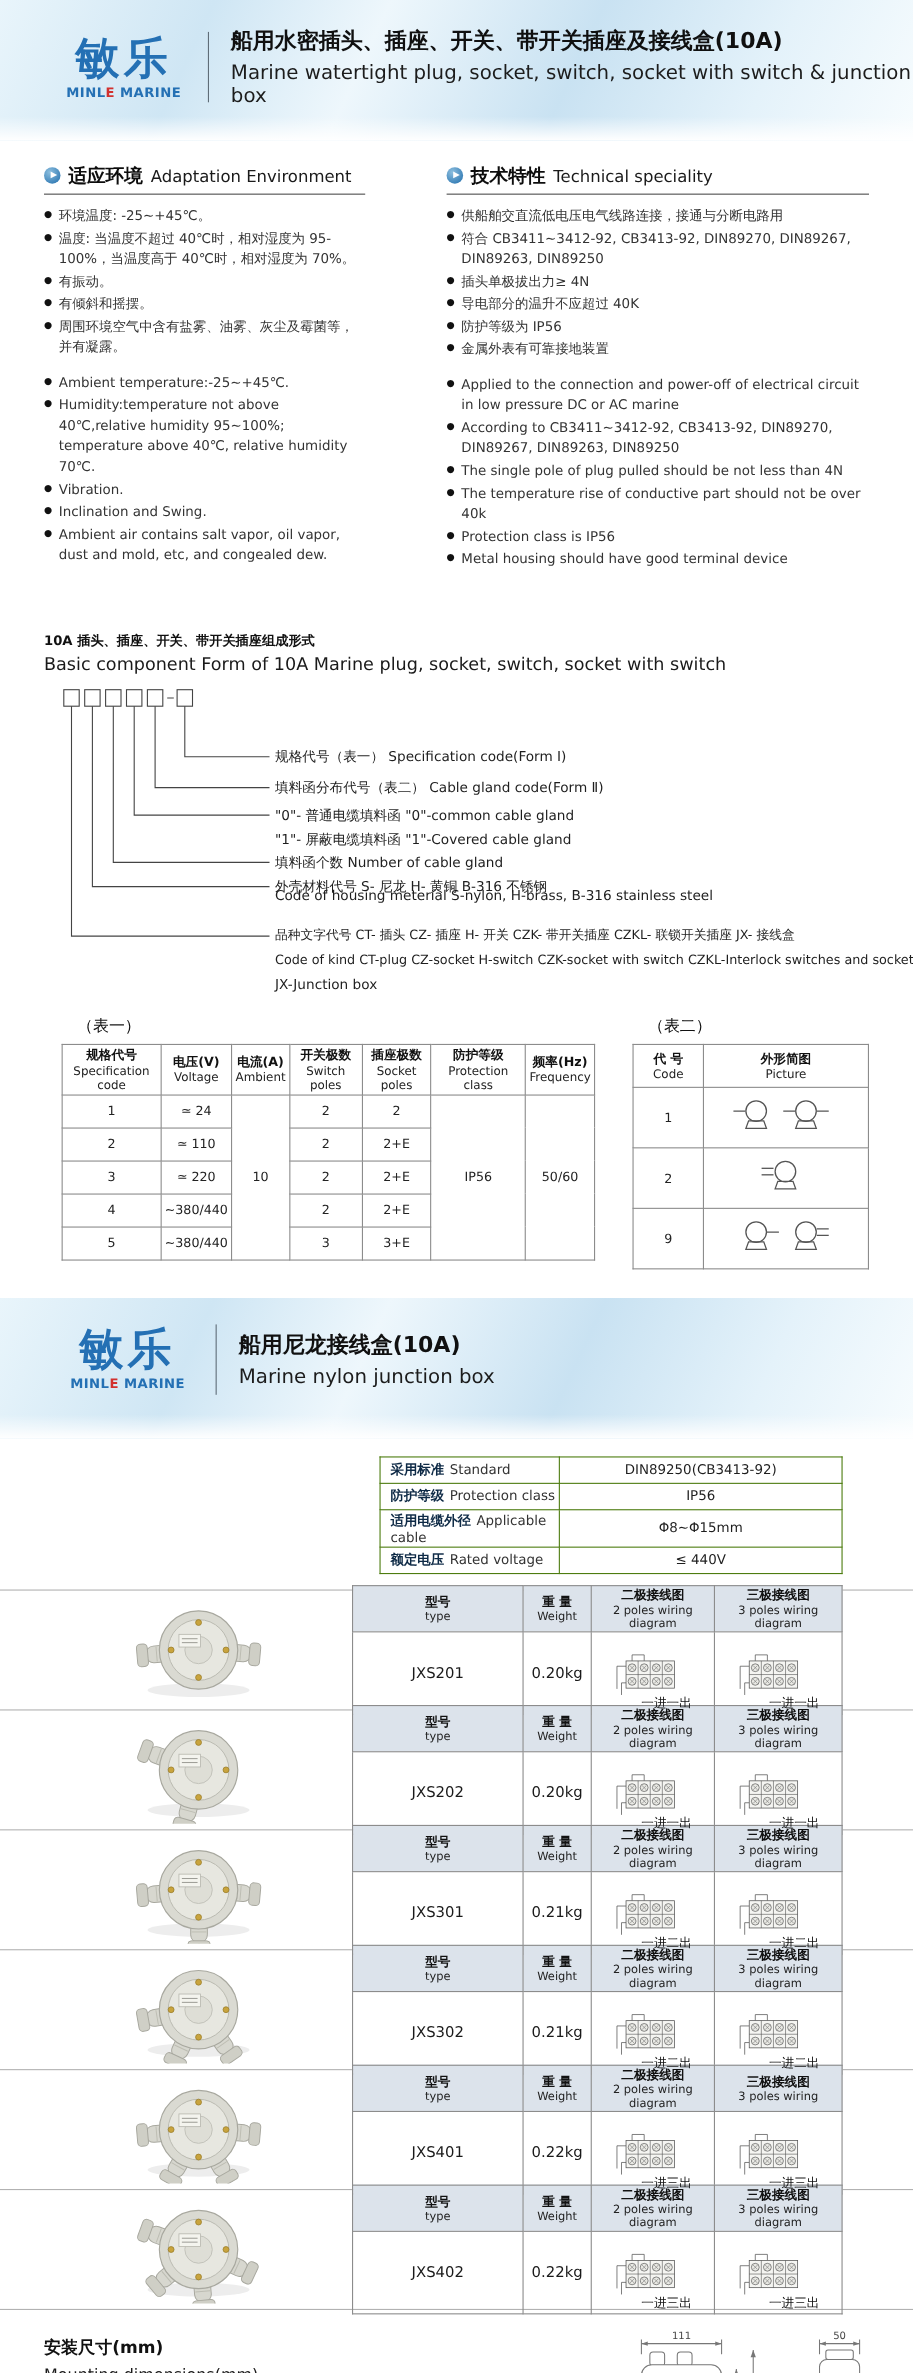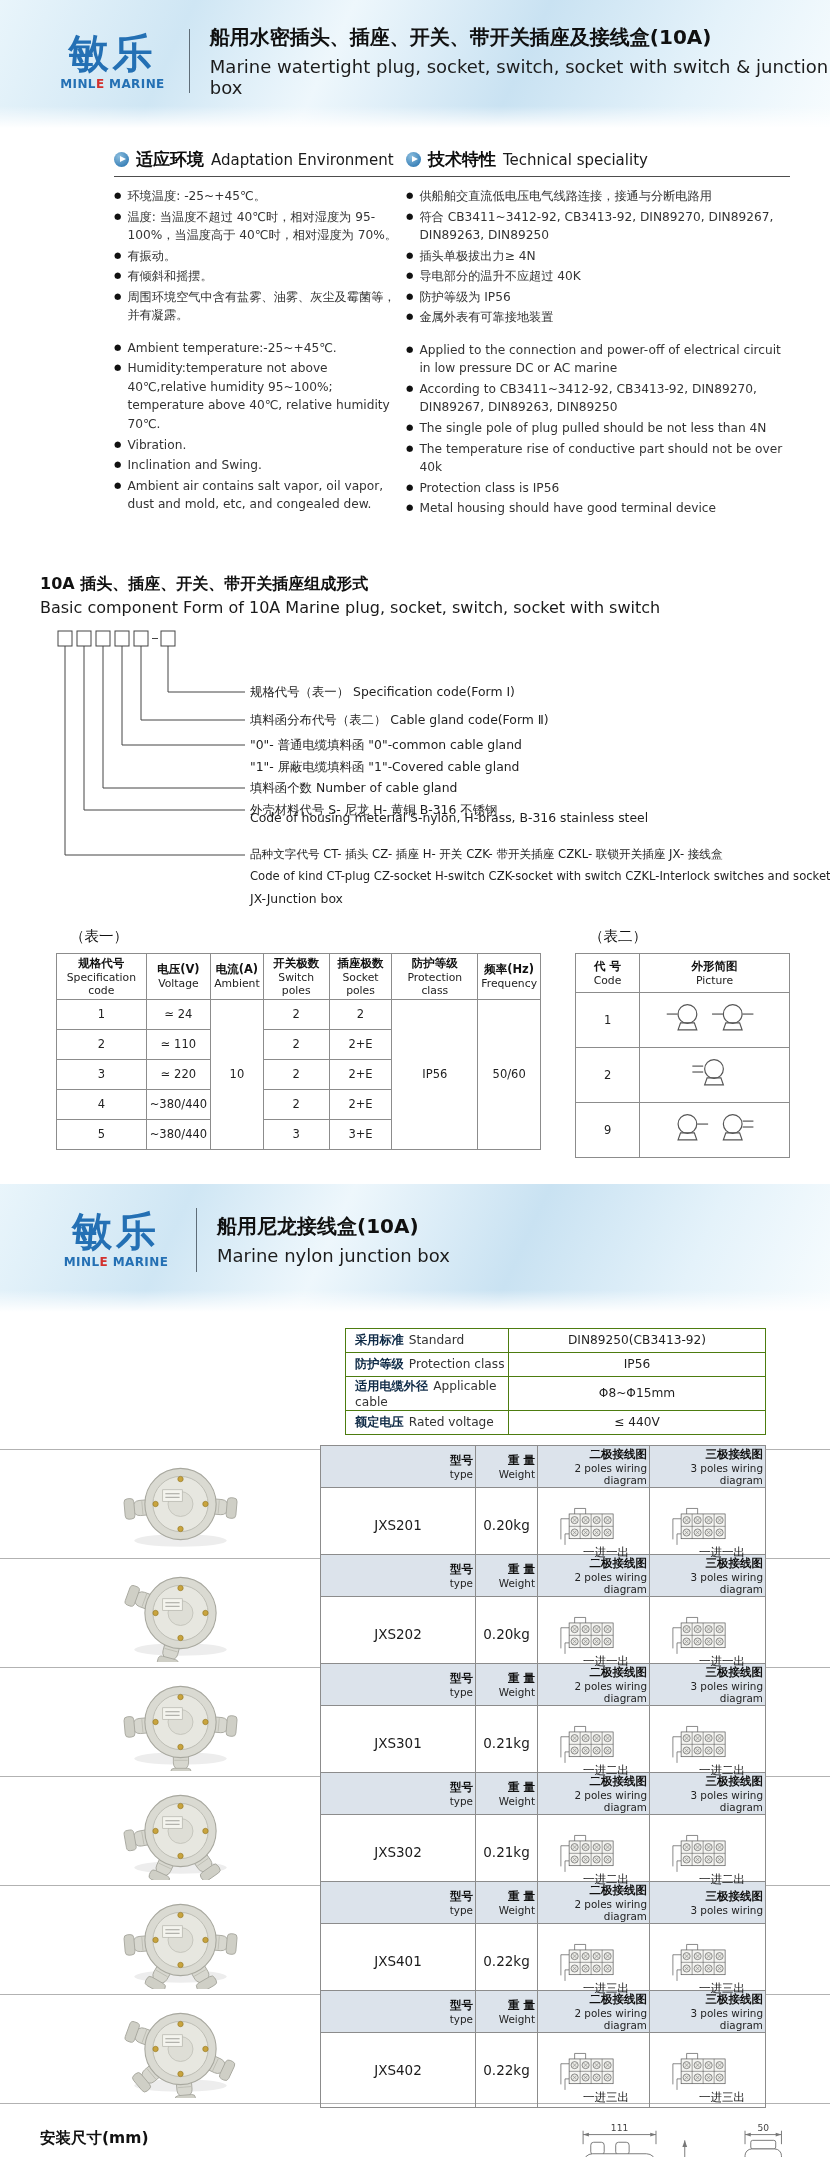--- a/index.html
+++ b/index.html
@@ -15,38 +15,38 @@
   .header-row{display:flex;align-items:center;padding:24px 0 0 52px;position:relative;z-index:2;}
   .logo{width:128px;text-align:center;}
   .logo-cn{font-size:40px;font-weight:bold;color:#2470b4;line-height:1.05;letter-spacing:4px;}
   .logo-en{font-size:12px;font-weight:bold;color:#2470b4;letter-spacing:.4px;margin-top:3px;white-space:nowrap;}
   .logo-en .red{color:#d2312e;}
   .vdiv{width:1px;height:64px;background:#5f6d78;margin:0 20px 0 16px;}
   .t-cn{font-size:20px;font-weight:bold;color:#101010;}
   .t-en{font-size:18px;color:#1c1c1c;margin-top:5px;}
 
   
-  .cols{display:flex;justify-content:flex-end;padding:20px 40px 0;min-height:300px;}
+  .cols{display:flex;justify-content:space-between;padding:20px 40px 0;min-height:300px;}
   .col-left{width:292px;}
   .col-right{width:384px;}
   .sec-head{display:flex;align-items:center;gap:7px;border-bottom:1px solid #4d4d4d;padding-bottom:5px;margin-bottom:10px;}
   .play{width:15px;height:15px;border-radius:50%;flex:0 0 15px;position:relative;
     background:radial-gradient(circle at 35% 30%,#8cbede,#1e6cab);}
   .play::before{content:"";position:absolute;left:5.5px;top:4px;border-left:6px solid #fff;
     border-top:3.5px solid transparent;border-bottom:3.5px solid transparent;}
   .sec-head .cn{font-size:17px;font-weight:bold;color:#0d0d0d;white-space:nowrap;}
   .sec-head .en{font-size:15px;color:#1a1a1a;white-space:nowrap;}
   ul.blist{list-style:none;margin:0;padding:0;}
   .blist li{display:flex;gap:6px;font-size:12.2px;color:#333;line-height:1.52;margin-bottom:2px;}
   .blist .dot{font-size:8.5px;line-height:2.1;color:#111;flex:0 0 auto;}
   .blist.en{margin-top:14px;}
 
   
   .cf{padding:0 40px;margin-top:54px;}
-  .cf-title-cn{font-size:16px;font-weight:bold;color:#111;}
+  .cf-title-cn{font-size:12px;font-weight:bold;color:#111;}
   .cf-title-en{font-size:16px;color:#1a1a1a;margin-top:3px;}
   .cf-diagram{position:relative;height:288px;margin-top:12px;}
   .cf-svg{position:absolute;left:0;top:0;}
   .cf-label{position:absolute;left:210px;font-size:12.4px;color:#1e1e1e;white-space:nowrap;}
   .cf-label.tight{font-size:11.6px;}
 
   
   .tables{display:flex;padding:0 40px;margin-top:10px;}
   .tcap{font-size:14.5px;color:#111;margin:0 0 7px 14px;}
   table.grid{border-collapse:collapse;}
@@ -69,21 +69,21 @@
   .stable .lab .cn{font-weight:bold;color:#0e2a46;}
   .stable .lab .en{color:#333;margin-left:5px;}
   .stable .val{text-align:center;}
 
   
   .products{margin-top:14px;border-bottom:1px solid #b2b2b2;}
   .pblock{display:flex;align-items:center;height:108px;border-top:1px solid #b2b2b2;padding-left:40px;}
   .photo{width:280px;display:flex;justify-content:center;align-items:center;}
   .photo-svg{width:185px;height:98px;}
   table.ptable{border-collapse:collapse;}
-  .ptable th{background:#dce3eb;border:1px solid #8c8c8c;height:31px;font-weight:normal;padding:1px 2px;text-align:right;}
+  .ptable th{background:#dce3eb;border:1px solid #8c8c8c;height:31px;font-weight:normal;padding:1px 2px;}
   .pt-cn{font-size:11.5px;font-weight:bold;color:#111;}
   .pt-en{font-size:10.4px;color:#222;}
   .ptable td{border:1px solid #8c8c8c;text-align:center;font-size:13.5px;color:#1a1a1a;}
   .pdata td{height:72px;}
   .wcell{position:relative;}
   .wiring-svg{width:80px;height:44px;display:block;margin:4px auto 0 8px;}
   .wcap{position:absolute;right:20px;bottom:2px;font-size:11.5px;color:#111;}
 
   
   .mounting{display:flex;padding:12px 20px 0 40px;}

